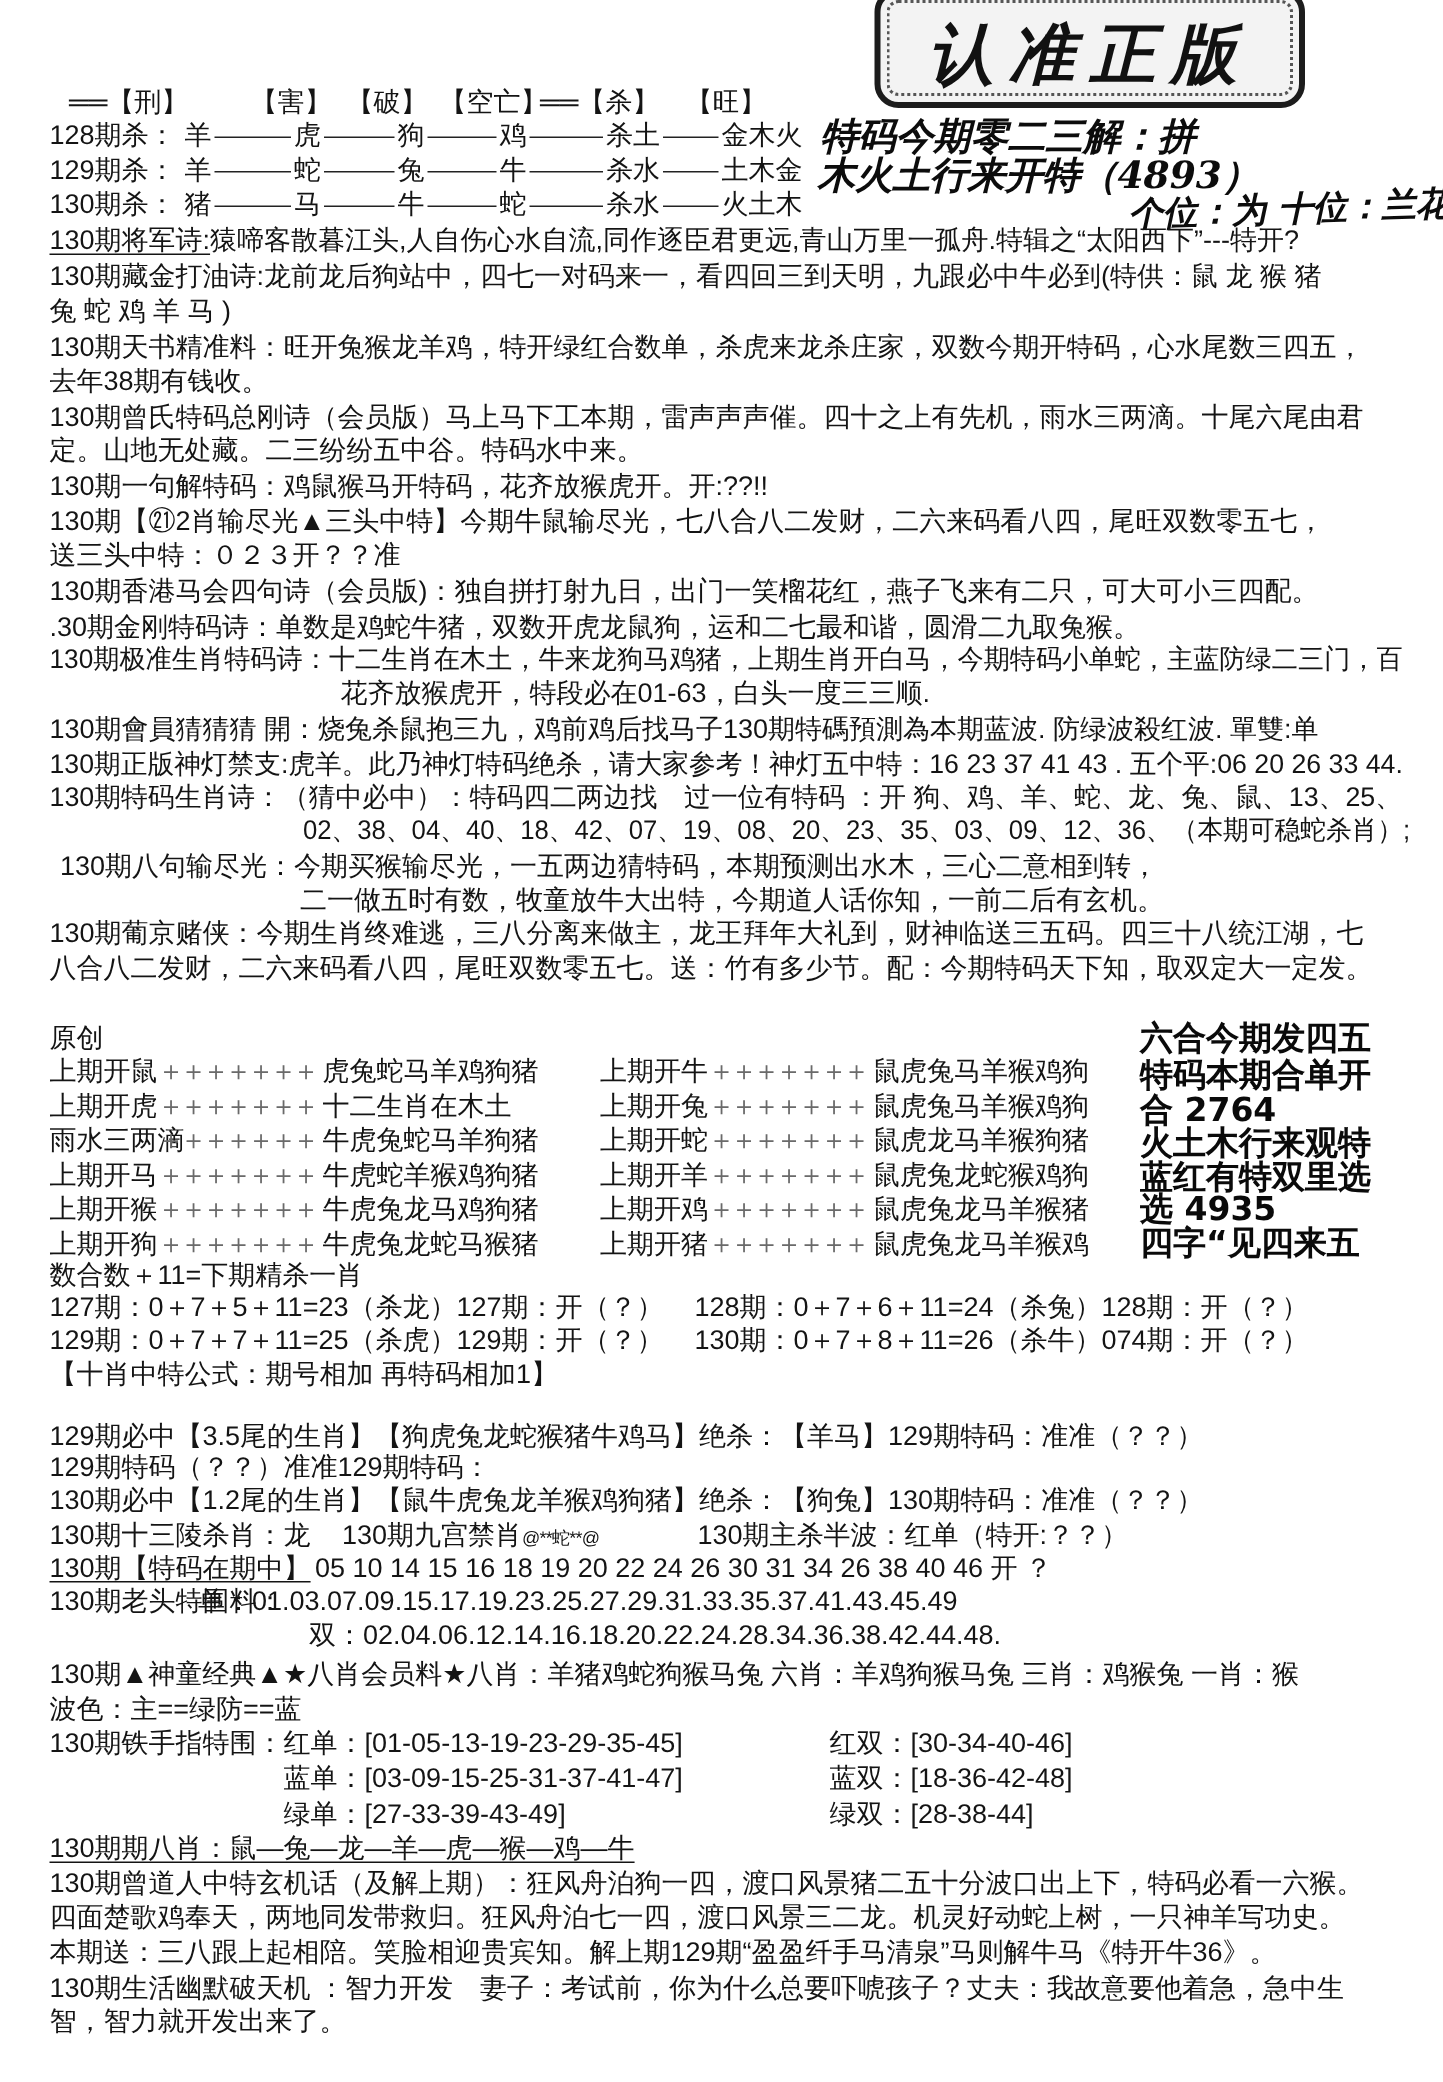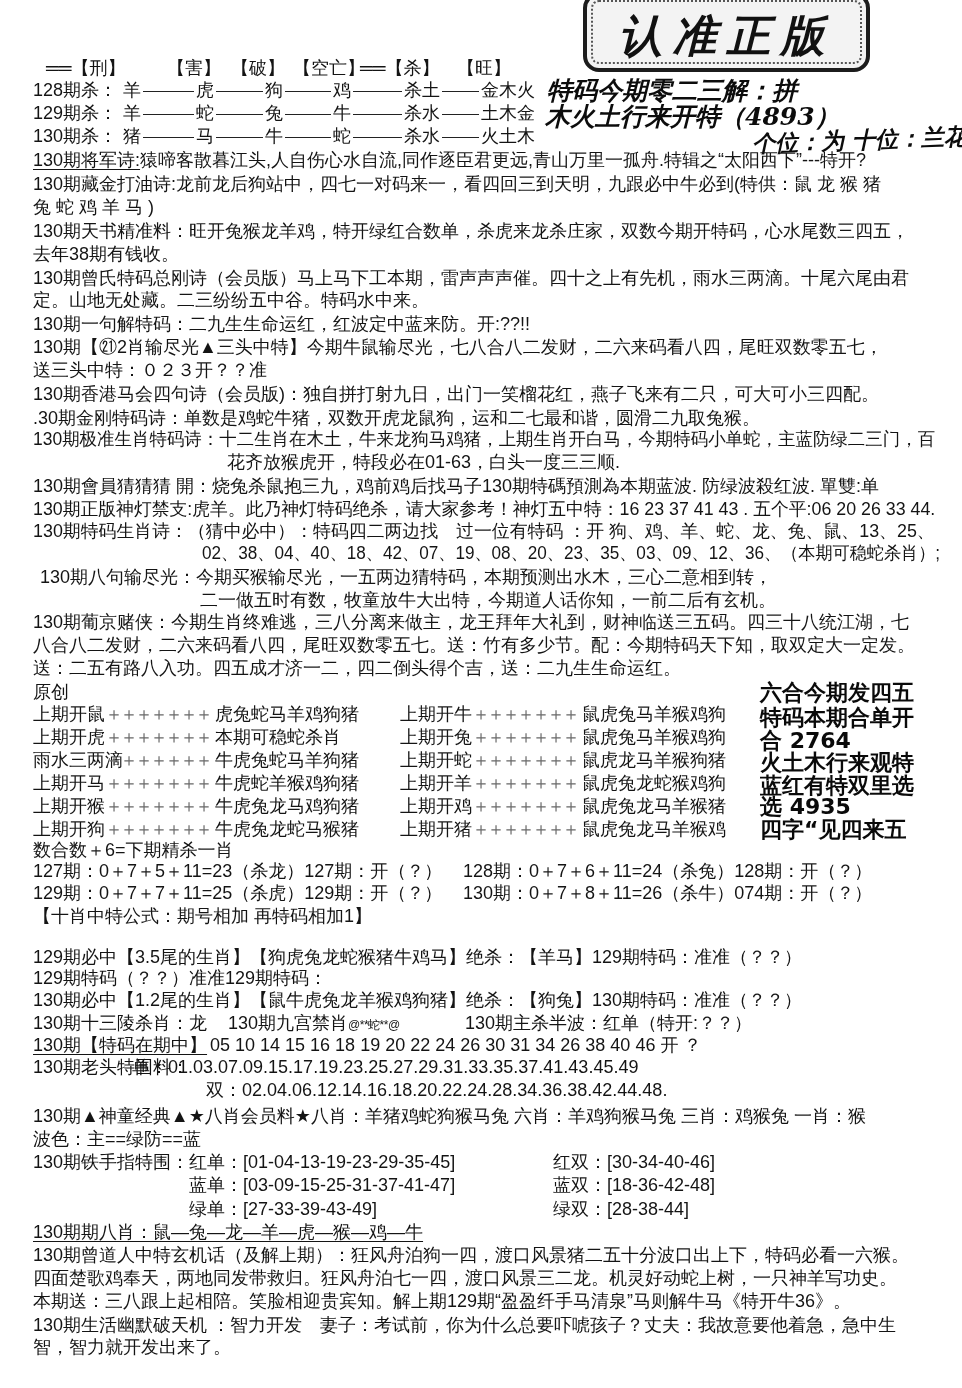--- a/index.html
+++ b/index.html
@@ -119,48 +119,47 @@
 
   <div class="ln" style="top:149px">
     <span class="u">130期将军诗:</span><span>猿啼客散暮江头,人自伤心水自流,同作逐臣君更远,青山万里一孤舟.特辑之“太阳西下”---特开?</span>
   </div>
   <div class="ln" style="top:173px">130期藏金打油诗:龙前龙后狗站中，四七一对码来一，看四回三到天明，九跟必中牛必到(特供：鼠 龙 猴 猪</div>
   <div class="ln" style="top:196px">兔 蛇 鸡 羊 马 )</div>
   <div class="ln" style="top:220px">130期天书精准料：旺开兔猴龙羊鸡，特开绿红合数单，杀虎来龙杀庄家，双数今期开特码，心水尾数三四五，</div>
   <div class="ln" style="top:243px">去年38期有钱收。</div>
   <div class="ln" style="top:267px">130期曾氏特码总刚诗（会员版）马上马下工本期，雷声声声催。四十之上有先机，雨水三两滴。十尾六尾由君</div>
   <div class="ln" style="top:289px">定。山地无处藏。二三纷纷五中谷。特码水中来。</div>
-  <div class="ln" style="top:313px">130期一句解特码：二九生生命运红，红波定中蓝来防。开:??!!</div>
+  <div class="ln" style="top:313px">130期一句解特码：鸡鼠猴马开特码，花齐放猴虎开。开:??!!</div>
   <div class="ln" style="top:336px">130期【㉑2肖输尽光▲三头中特】今期牛鼠输尽光，七八合八二发财，二六来码看八四，尾旺双数零五七，</div>
   <div class="ln" style="top:359px">送三头中特：０２３开？？准</div>
   <div class="ln" style="top:383px">130期香港马会四句诗（会员版)：独自拼打射九日，出门一笑榴花红，燕子飞来有二只，可大可小三四配。</div>
   <div class="ln" style="top:407px">.30期金刚特码诗：单数是鸡蛇牛猪，双数开虎龙鼠狗，运和二七最和谐，圆滑二九取兔猴。</div>
   <div class="ln" style="top: 428px; transform: scaleX(0.97);">130期极准生肖特码诗：十二生肖在木土，牛来龙狗马鸡猪，上期生肖开白马，今期特码小单蛇，主蓝防绿二三门，百</div>
   <div class="ln" style="top:451px;left:227px">花齐放猴虎开，特段必在01-63，白头一度三三顺.</div>
   <div class="ln" style="top:475px">130期會員猜猜猜 開：烧兔杀鼠抱三九，鸡前鸡后找马子130期特碼預測為本期蓝波. 防绿波殺红波. 單雙:单</div>
   <div class="ln" style="top: 498px; transform: scaleX(0.989);">130期正版神灯禁支:虎羊。此乃神灯特码绝杀，请大家参考！神灯五中特：16 23 37 41 43 . 五个平:06 20 26 33 44.</div>
   <div class="ln" style="top: 520px; transform: scaleX(0.993);">130期特码生肖诗：（猜中必中）：特码四二两边找　过一位有特码 ：开 狗、鸡、羊、蛇、龙、兔、鼠、13、25、</div>
   <div class="ln" style="top: 542px; left: 202px; transform: scaleX(0.952);">02、38、04、40、18、42、07、19、08、20、23、35、03、09、12、36、（本期可稳蛇杀肖）;</div>
   <div class="ln" style="top:566px;left:40px">130期八句输尽光：今期买猴输尽光，一五两边猜特码，本期预测出水木，三心二意相到转，</div>
   <div class="ln" style="top:589px;left:200px">二一做五时有数，牧童放牛大出特，今期道人话你知，一前二后有玄机。</div>
   <div class="ln" style="top:611px">130期葡京赌侠：今期生肖终难逃，三八分离来做主，龙王拜年大礼到，财神临送三五码。四三十八统江湖，七</div>
   <div class="ln" style="top:634px">八合八二发财，二六来码看八四，尾旺双数零五七。送：竹有多少节。配：今期特码天下知，取双定大一定发。</div>
-  <div class="ln" style="top:657px">送：二五有路八入功。四五成才济一二，四二倒头得个吉，送：二九生生命运红。</div>
 
   <div class="ln" style="top:681px">原创</div>
 
   <div class="draw-row" style="left:33px;top:703px">
     <span style="left:0">上期开鼠</span>
       <span class="plus" style="left:72px">＋＋＋＋＋＋＋</span>
       <span style="left:182px">虎兔蛇马羊鸡狗猪</span>
   </div>
   <div class="draw-row" style="left:33px;top:726px">
     <span style="left:0">上期开虎</span>
       <span class="plus" style="left:72px">＋＋＋＋＋＋＋</span>
-      <span style="left:182px">本期可稳蛇杀肖</span>
+      <span style="left:182px">十二生肖在木土</span>
   </div>
   <div class="draw-row" style="left:33px;top:749px">
     <span style="left:0">雨水三两滴</span>
       <span class="plus" style="left:72px">＋＋＋＋＋＋＋</span>
       <span style="left:182px">牛虎兔蛇马羊狗猪</span>
   </div>
   <div class="draw-row" style="left:33px;top:772px">
     <span style="left:0">上期开马</span>
       <span class="plus" style="left:72px">＋＋＋＋＋＋＋</span>
       <span style="left:182px">牛虎蛇羊猴鸡狗猪</span>
@@ -208,21 +207,21 @@
   </div>
 
   <div class="rbox" style="top:681px">六合今期发四五</div>
   <div class="rbox" style="top:706px">特码本期合单开</div>
   <div class="rbox" style="top:729px">合 2764</div>
   <div class="rbox" style="top:751px">火土木行来观特</div>
   <div class="rbox" style="top:774px">蓝红有特双里选</div>
   <div class="rbox" style="top:795px">选 4935</div>
   <div class="rbox" style="top:818px">四字“见四来五</div>
 
-  <div class="ln" style="top:839px">数合数＋6=下期精杀一肖</div>
+  <div class="ln" style="top:839px">数合数＋11=下期精杀一肖</div>
   <div class="ln" style="top:860px">127期：0＋7＋5＋11=23（杀龙）127期：开（？）</div>
   <div class="ln" style="top:860px;left:463px">128期：0＋7＋6＋11=24（杀兔）128期：开（？）</div>
   <div class="ln" style="top:882px">129期：0＋7＋7＋11=25（杀虎）129期：开（？）</div>
   <div class="ln" style="top:882px;left:463px">130期：0＋7＋8＋11=26（杀牛）074期：开（？）</div>
 
   <div class="ln" style="top:905px">【十肖中特公式：期号相加 再特码相加1】</div>
   <div class="ln" style="top:946px">129期必中【3.5尾的生肖】【狗虎兔龙蛇猴猪牛鸡马】绝杀：【羊马】129期特码：准准（？？）</div>
   <div class="ln" style="top:967px">129期特码（？？）准准129期特码：</div>
   <div class="ln" style="top:989px">130期必中【1.2尾的生肖】【鼠牛虎兔龙羊猴鸡狗猪】绝杀：【狗兔】130期特码：准准（？？）</div>
 
@@ -238,21 +237,21 @@
   <div class="ln" style="top:1034px;left:210px">05  10  14  15  16  18  19  20  22  24  26  30  31  34  26  38  40  46  开 ？</div>
 
   <div class="ln" style="top:1056px">130期老头特围料：</div>
   <div class="ln" style="top:1056px;left:132px">单：01.03.07.09.15.17.19.23.25.27.29.31.33.35.37.41.43.45.49</div>
   <div class="ln" style="top:1079px;left:206px">双：02.04.06.12.14.16.18.20.22.24.28.34.36.38.42.44.48.</div>
 
   <div class="ln" style="top:1105px">130期▲神童经典▲★八肖会员料★八肖：羊猪鸡蛇狗猴马兔 六肖：羊鸡狗猴马兔 三肖：鸡猴兔 一肖：猴</div>
   <div class="ln" style="top:1128px">波色：主==绿防==蓝</div>
 
   <div class="ln" style="top:1151px">
-    <span>130期铁手指特围：</span><span>红单：[01-04-13-19-23-29-35-45]</span>
+    <span>130期铁手指特围：</span><span>红单：[01-05-13-19-23-29-35-45]</span>
   </div>
   <div class="ln" style="top:1151px;left:553px">红双：[30-34-40-46]</div>
   <div class="ln" style="top:1174px;left:189px">蓝单：[03-09-15-25-31-37-41-47]</div>
   <div class="ln" style="top:1174px;left:553px">蓝双：[18-36-42-48]</div>
   <div class="ln" style="top:1198px;left:189px">绿单：[27-33-39-43-49]</div>
   <div class="ln" style="top:1198px;left:553px">绿双：[28-38-44]</div>
 
   <div class="ln u" style="top:1221px">130期期八肖：鼠—兔—龙—羊—虎—猴—鸡—牛</div>
 
   <div class="ln" style="top:1244px">130期曾道人中特玄机话（及解上期）：狂风舟泊狗一四，渡口风景猪二五十分波口出上下，特码必看一六猴。</div>

